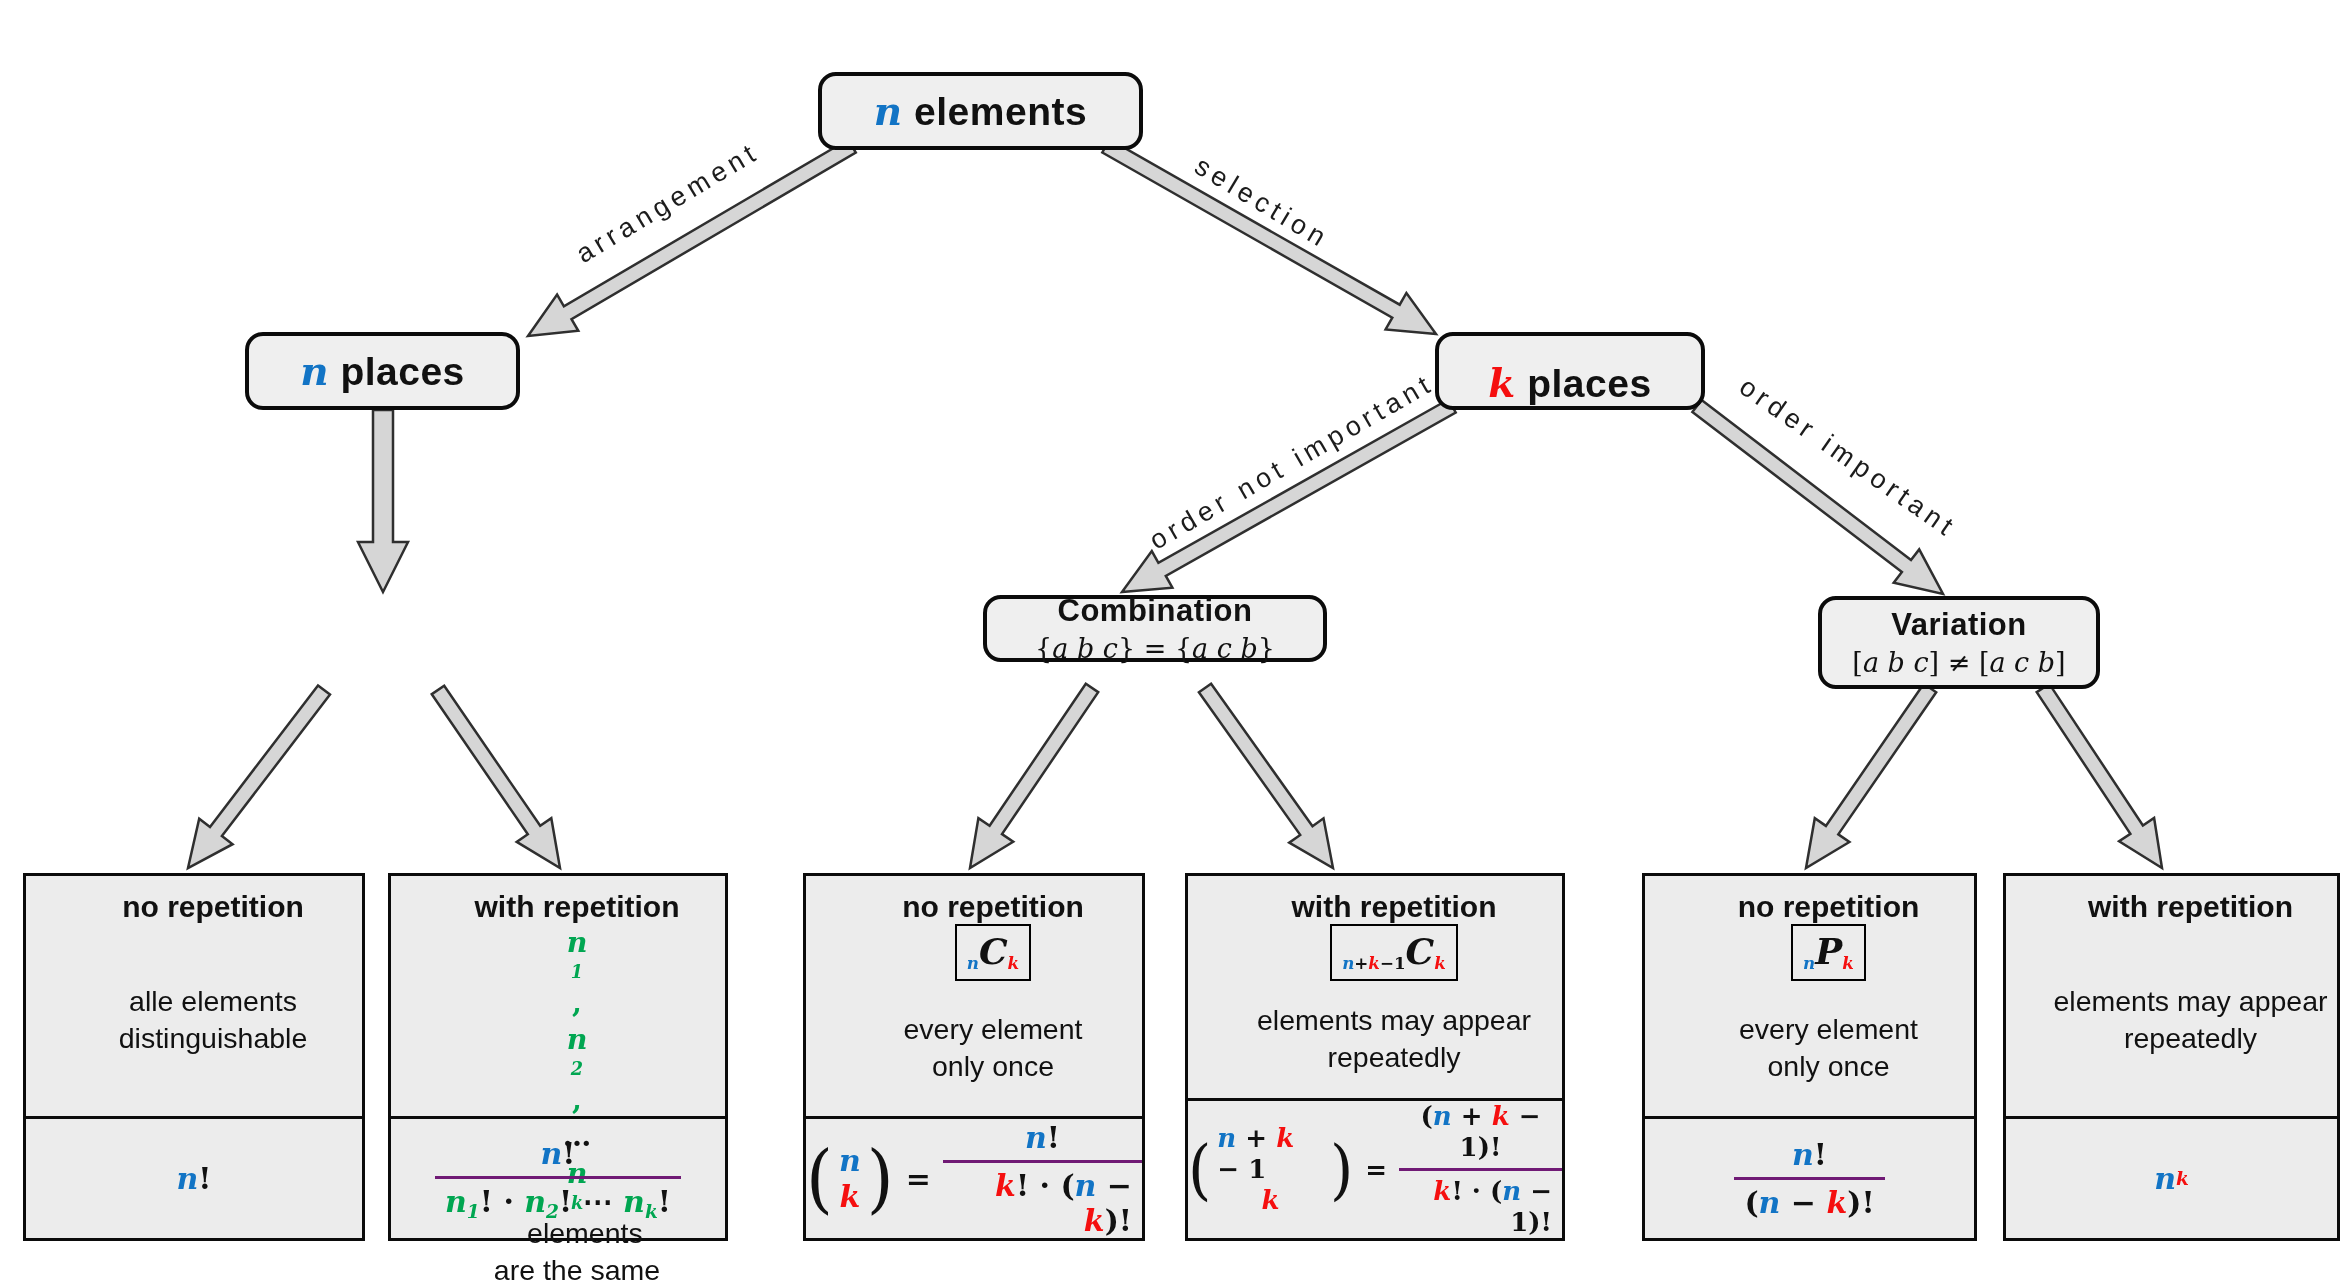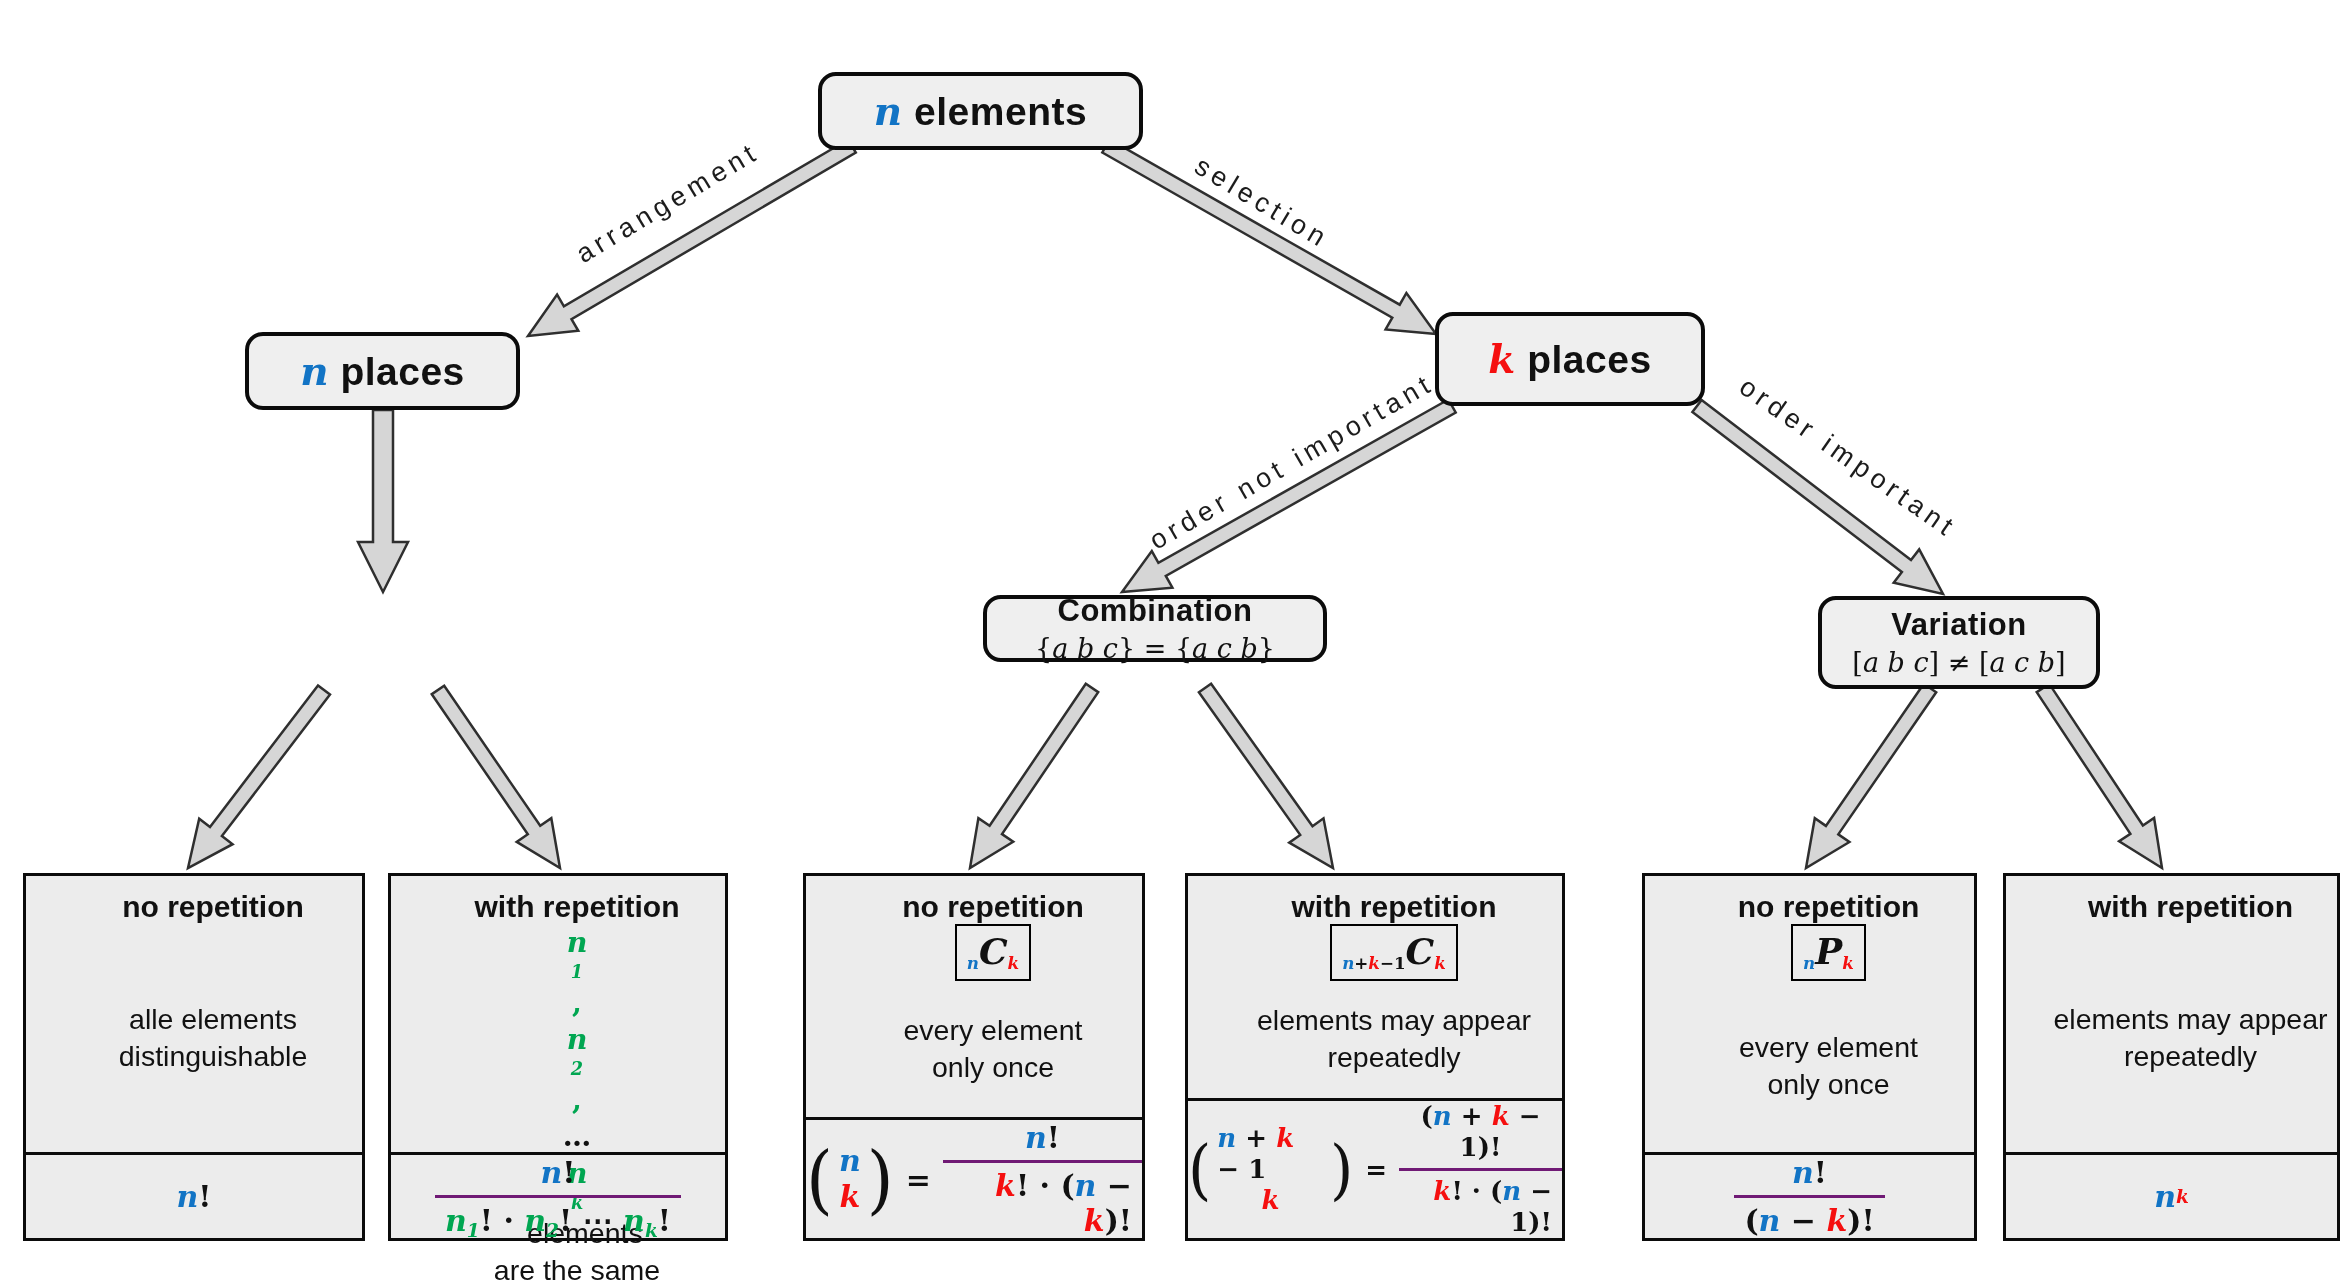--- a/index.html
+++ b/index.html
@@ -15,21 +15,21 @@
   .rnode .nsub{font-family:"DejaVu Serif",serif;font-size:27px;font-weight:normal;margin-top:4px;}
   .nsub .it{font-style:italic;}
 
   
   .edge-label{position:absolute;font-size:27px;letter-spacing:5px;color:#1c1c1c;
               white-space:nowrap;transform-origin:center center;}
 
   
   .leaf{position:absolute;top:873px;height:368px;background:#ececec;border:3.5px solid #0b0b0b;
         box-sizing:border-box;display:flex;flex-direction:column;}
-  .leaf-top{height:279px;border-bottom:3.5px solid #0b0b0b;display:flex;flex-direction:column;
+  .leaf-top{height:243px;border-bottom:3.5px solid #0b0b0b;display:flex;flex-direction:column;
             align-items:center;box-sizing:border-box;padding-top:14px;padding-left:38px;}
   .leaf-title{font-weight:bold;font-size:30px;}
   .badge{display:inline-block;border:2.5px solid #000;padding:1px 10px 3px 10px;margin-top:0;
          font-size:27px;line-height:1.35;background:transparent;}
   .badge .bigC{font-size:36px;}
   .leaf-desc{flex:1;display:flex;flex-direction:column;justify-content:center;
              font-size:28.5px;line-height:1.3;text-align:center;}
   .leaf-bottom{flex:1;display:flex;align-items:center;justify-content:center;font-size:30px;}
   .leaf-bottom.small-f{font-size:26px;}
 
@@ -75,21 +75,21 @@
   <div class="edge-label" style="left:1848px;top:458px;transform:translate(-50%,-50%) rotate(35deg);">order important</div>
 
   <div class="rnode" style="left:818px;top:72px;width:325px;height:78px;">
     <div class="ntitle"><span class="mv vb">n</span> elements</div>
   </div>
 
   <div class="rnode" style="left:245px;top:332px;width:275px;height:78px;">
     <div class="ntitle"><span class="mv vb">n</span> places</div>
   </div>
 
-  <div class="rnode" style="left:1435px;top:312px;width:270px;height:94px;">
+  <div class="rnode" style="left:1435px;top:332px;width:270px;height:78px;justify-content:flex-end;">
     <div class="ntitle"><span class="mv vr">k</span> places</div>
   </div>
 
 
   <div class="rnode" style="left:983px;top:595px;width:344px;height:67px;">
     <div class="ntitle" style="font-size:31px;">Combination</div>
     <div class="nsub">{<span class="it">a b c</span>} = {<span class="it">a c b</span>}</div>
   </div>
 
   <div class="rnode" style="left:1818px;top:596px;width:282px;height:93px;">

